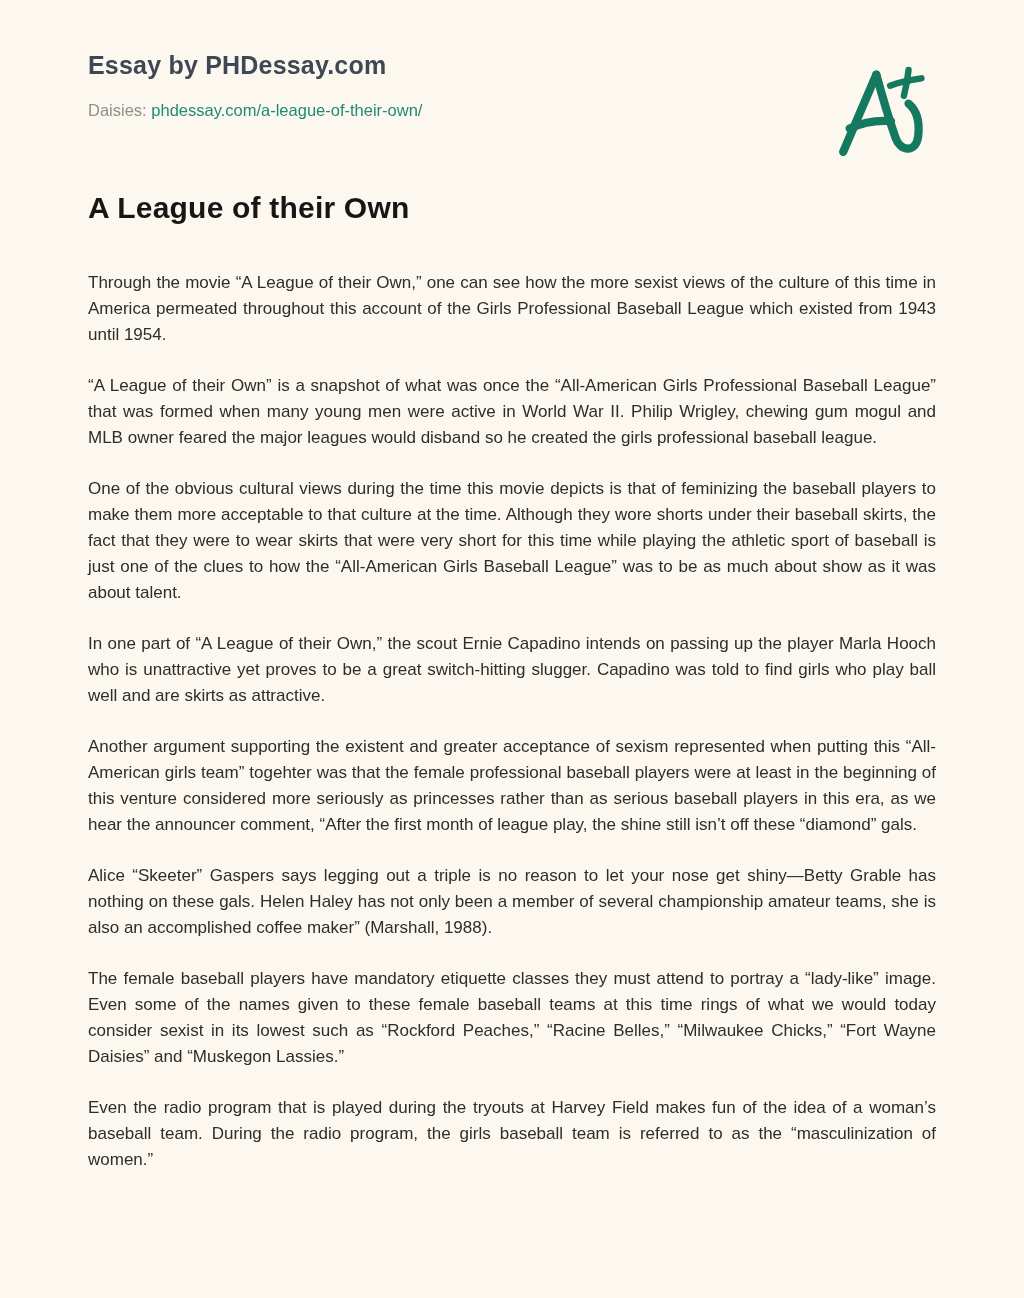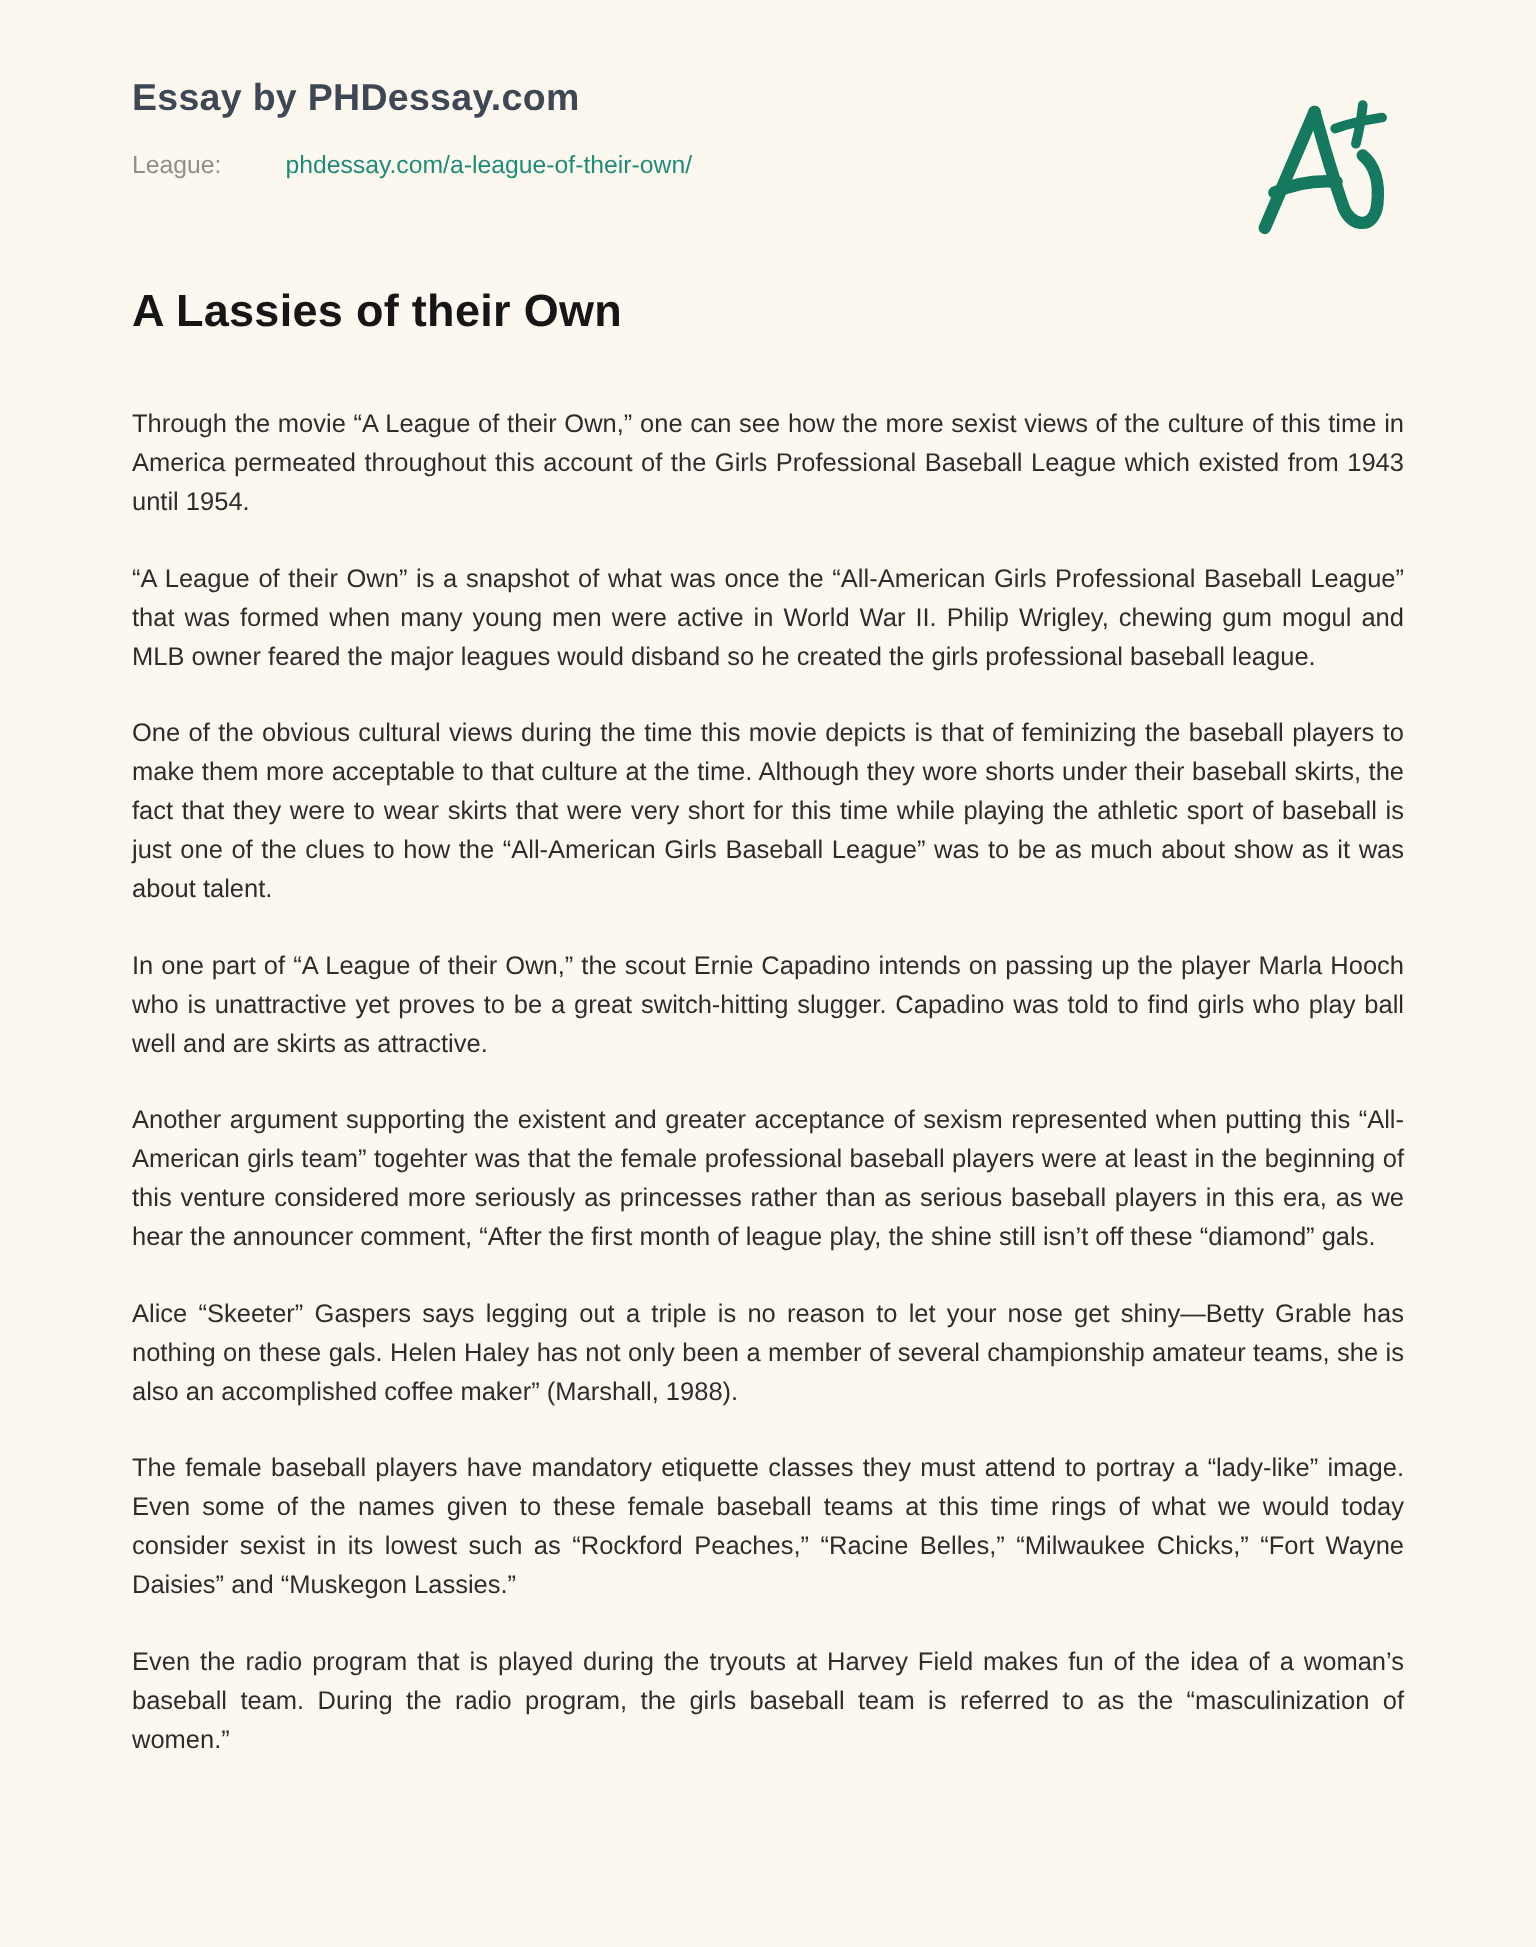--- a/index.html
+++ b/index.html
@@ -39,21 +39,20 @@
   }
   .source-line{
     margin-top:21px;
     font-size:16.5px;
     color:var(--source-label);
   }
   .source-line a{
     color:var(--link);
     text-decoration:none;
     font-weight:500;
-    margin-left:38px;
   }
   .logo{
     position:absolute;
     top:12px;
     right:10px;
     width:92px;
     height:98px;
   }
   .logo svg{width:100%;height:100%;}
   .essay-title{
@@ -77,35 +76,35 @@
   .essay-body p:last-child{margin-bottom:0;}
 </style>
 </head>
 <body>
 
 <div class="page">
 
   <div class="doc-header">
     <h1>Essay by PHDessay.com</h1>
     <div class="source-line">
-      <span>League:</span>
+      <span>Daisies:</span>
       <a href="#">phdessay.com/a-league-of-their-own/</a>
     </div>
     <div class="logo">
       <svg viewBox="0 0 100 105" fill="none" xmlns="http://www.w3.org/2000/svg">
         <path d="M10,97 L46,13" stroke="var(--logo)" stroke-width="9" stroke-linecap="round"></path>
         <path d="M46,13 C52,35 60,62 67,82 C72,96 89,99 91.5,80 C93.5,63 89,51 81,44.5" stroke="var(--logo)" stroke-width="9" stroke-linecap="round"></path>
         <path d="M17,71.5 C33,64 49,62.5 62,63.5" stroke="var(--logo)" stroke-width="9" stroke-linecap="round"></path>
         <path d="M81,8 C80,18 78,28 76,36" stroke="var(--logo)" stroke-width="7" stroke-linecap="round"></path>
         <path d="M61,25 C73,20.5 85,18.5 95,17" stroke="var(--logo)" stroke-width="7" stroke-linecap="round"></path>
       </svg>
     </div>
   </div>
 
-  <h2 class="essay-title">A Lassies of their Own</h2>
+  <h2 class="essay-title">A League of their Own</h2>
 
   <div class="essay-body">
     <p>Through the movie “A League of their Own,” one can see how the more sexist views of the culture of this time in America permeated throughout this account of the Girls Professional Baseball League which existed from 1943 until 1954.</p>
     <p>“A League of their Own” is a snapshot of what was once the “All-American Girls Professional Baseball League” that was formed when many young men were active in World War II. Philip Wrigley, chewing gum mogul and MLB owner feared the major leagues would disband so he created the girls professional baseball league.</p>
     <p>One of the obvious cultural views during the time this movie depicts is that of feminizing the baseball players to make them more acceptable to that culture at the time. Although they wore shorts under their baseball skirts, the fact that they were to wear skirts that were very short for this time while playing the athletic sport of baseball is just one of the clues to how the “All-American Girls Baseball League” was to be as much about show as it was about talent.</p>
     <p>In one part of “A League of their Own,” the scout Ernie Capadino intends on passing up the player Marla Hooch who is unattractive yet proves to be a great switch-hitting slugger. Capadino was told to find girls who play ball well and are skirts as attractive.</p>
     <p>Another argument supporting the existent and greater acceptance of sexism represented when putting this “All-American girls team” togehter was that the female professional baseball players were at least in the beginning of this venture considered more seriously as princesses rather than as serious baseball players in this era, as we hear the announcer comment, “After the first month of league play, the shine still isn’t off these “diamond” gals.</p>
     <p>Alice “Skeeter” Gaspers says legging out a triple is no reason to let your nose get shiny—Betty Grable has nothing on these gals. Helen Haley has not only been a member of several championship amateur teams, she is also an accomplished coffee maker” (Marshall, 1988).</p>
     <p>The female baseball players have mandatory etiquette classes they must attend to portray a “lady-like” image. Even some of the names given to these female baseball teams at this time rings of  what we would today consider sexist in its lowest such as “Rockford Peaches,” “Racine Belles,” “Milwaukee Chicks,” “Fort Wayne Daisies” and “Muskegon Lassies.”</p>
     <p>Even the radio program that is played during the tryouts at Harvey Field makes fun of the idea of a woman’s baseball team. During the radio program, the girls baseball team is referred to as the “masculinization of women.”</p>

